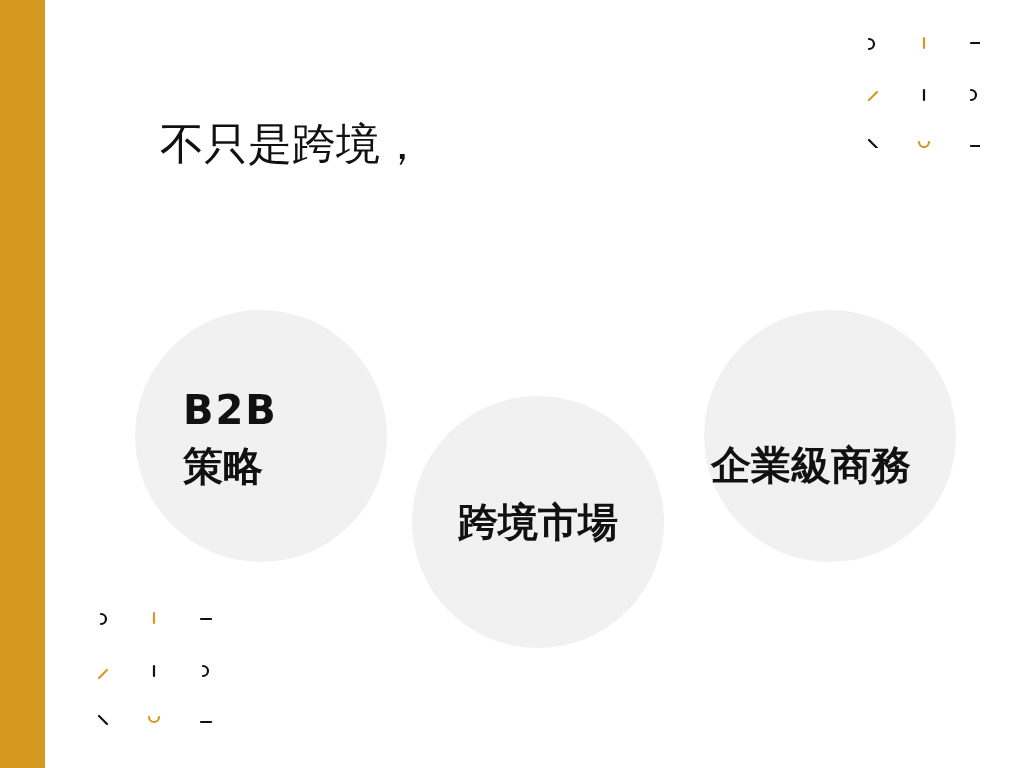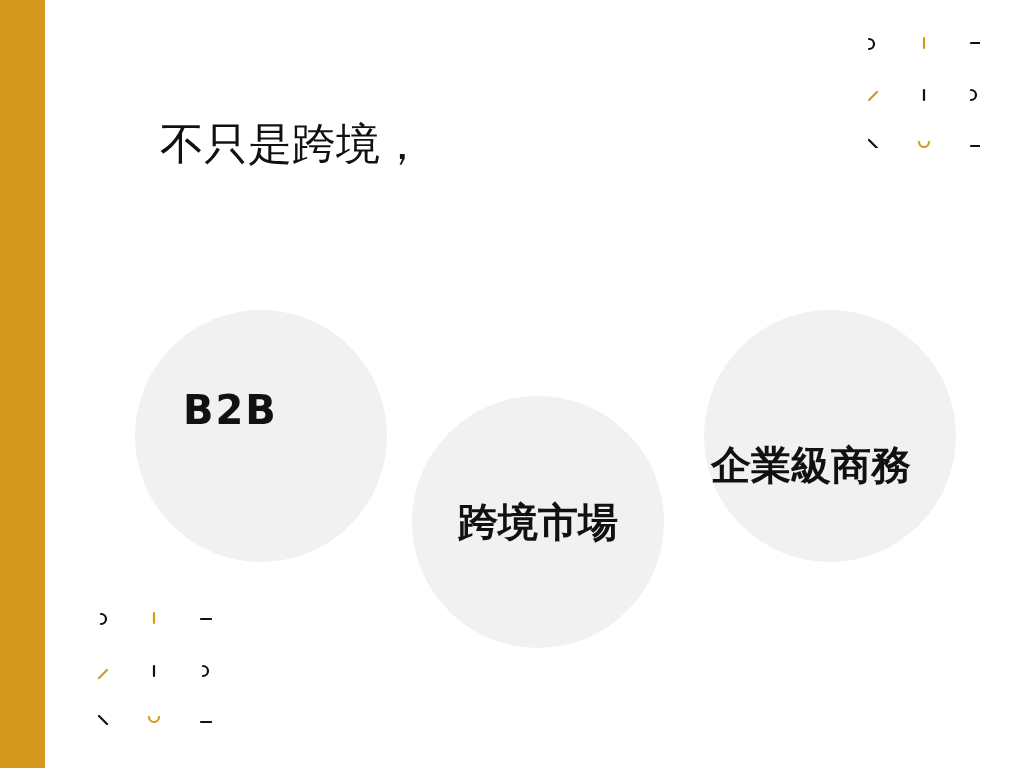--- a/index.html
+++ b/index.html
@@ -22,20 +22,21 @@
 
 <div class="sidebar"></div>
 
 <h1 class="title">
   <span>不只是跨境，</span>
 </h1>
 
 <div class="circle c1">
   <div class="lbl">
     <div style="letter-spacing:2px">B2B</div>
+    <div>策略</div>
   </div>
 </div>
 
 <div class="circle c2">
   <div class="lbl">跨境市場</div>
 </div>
 
 <div class="circle c3">
   <div class="lbl">企業級商務</div>
 </div>

